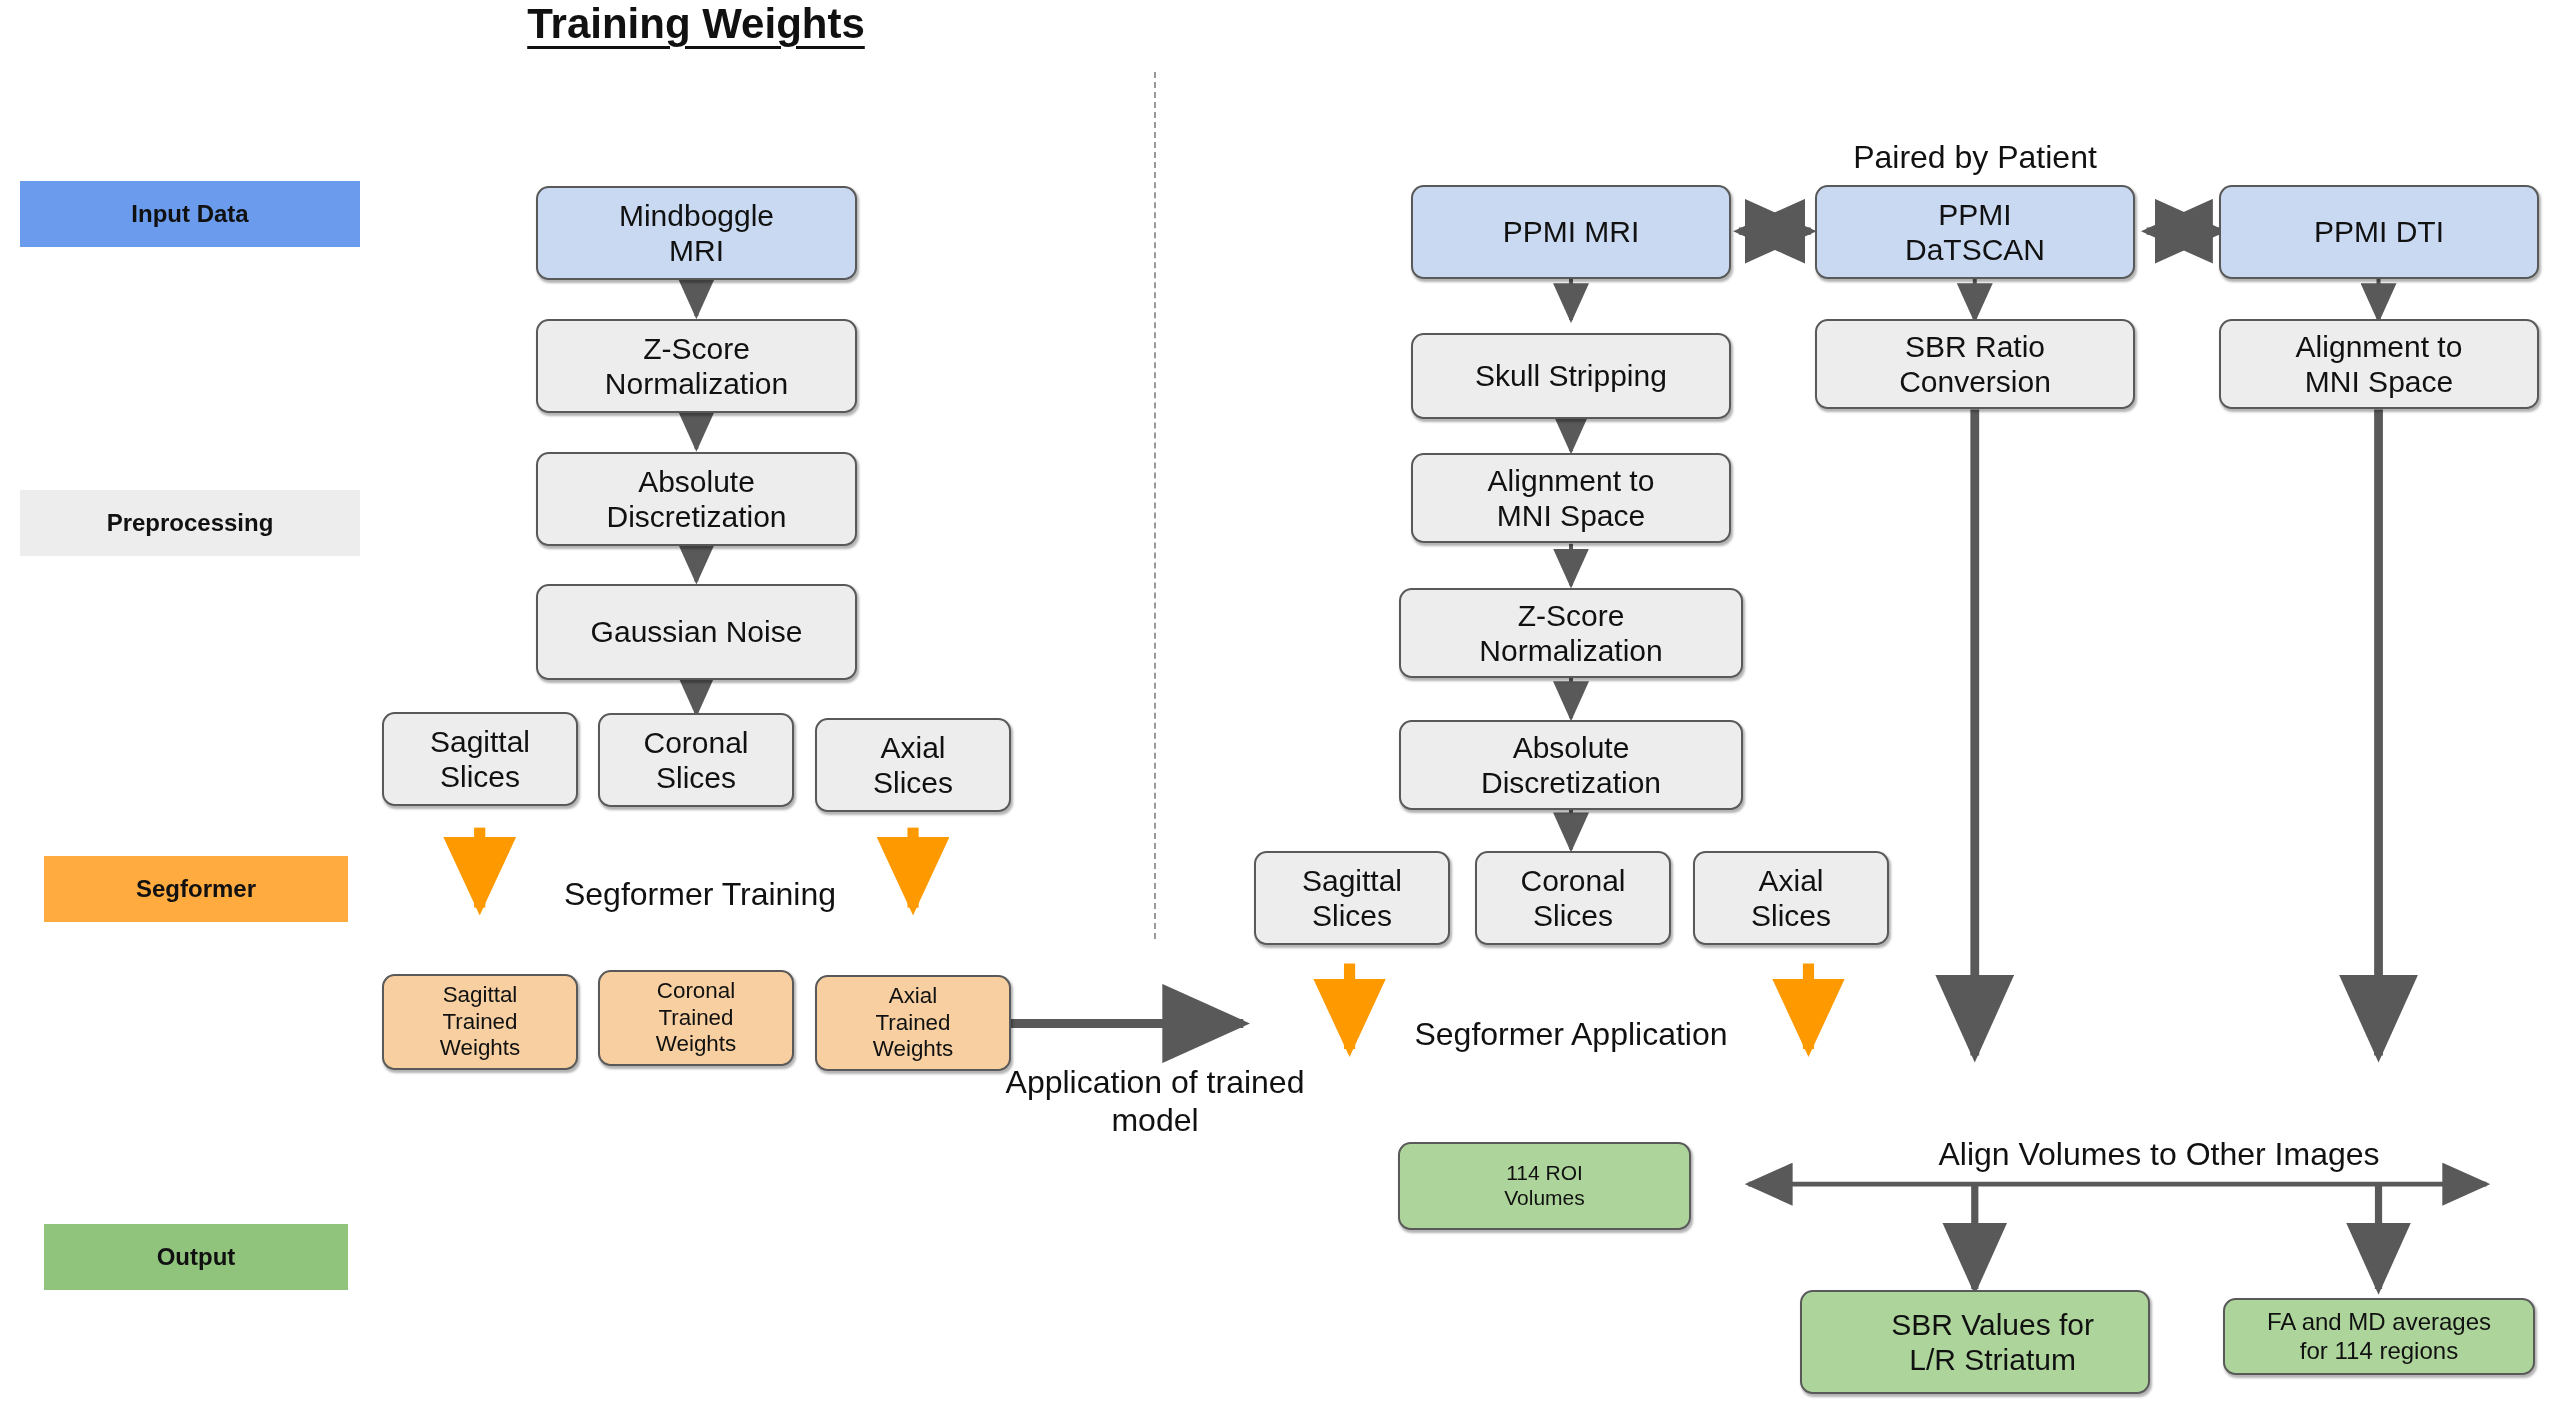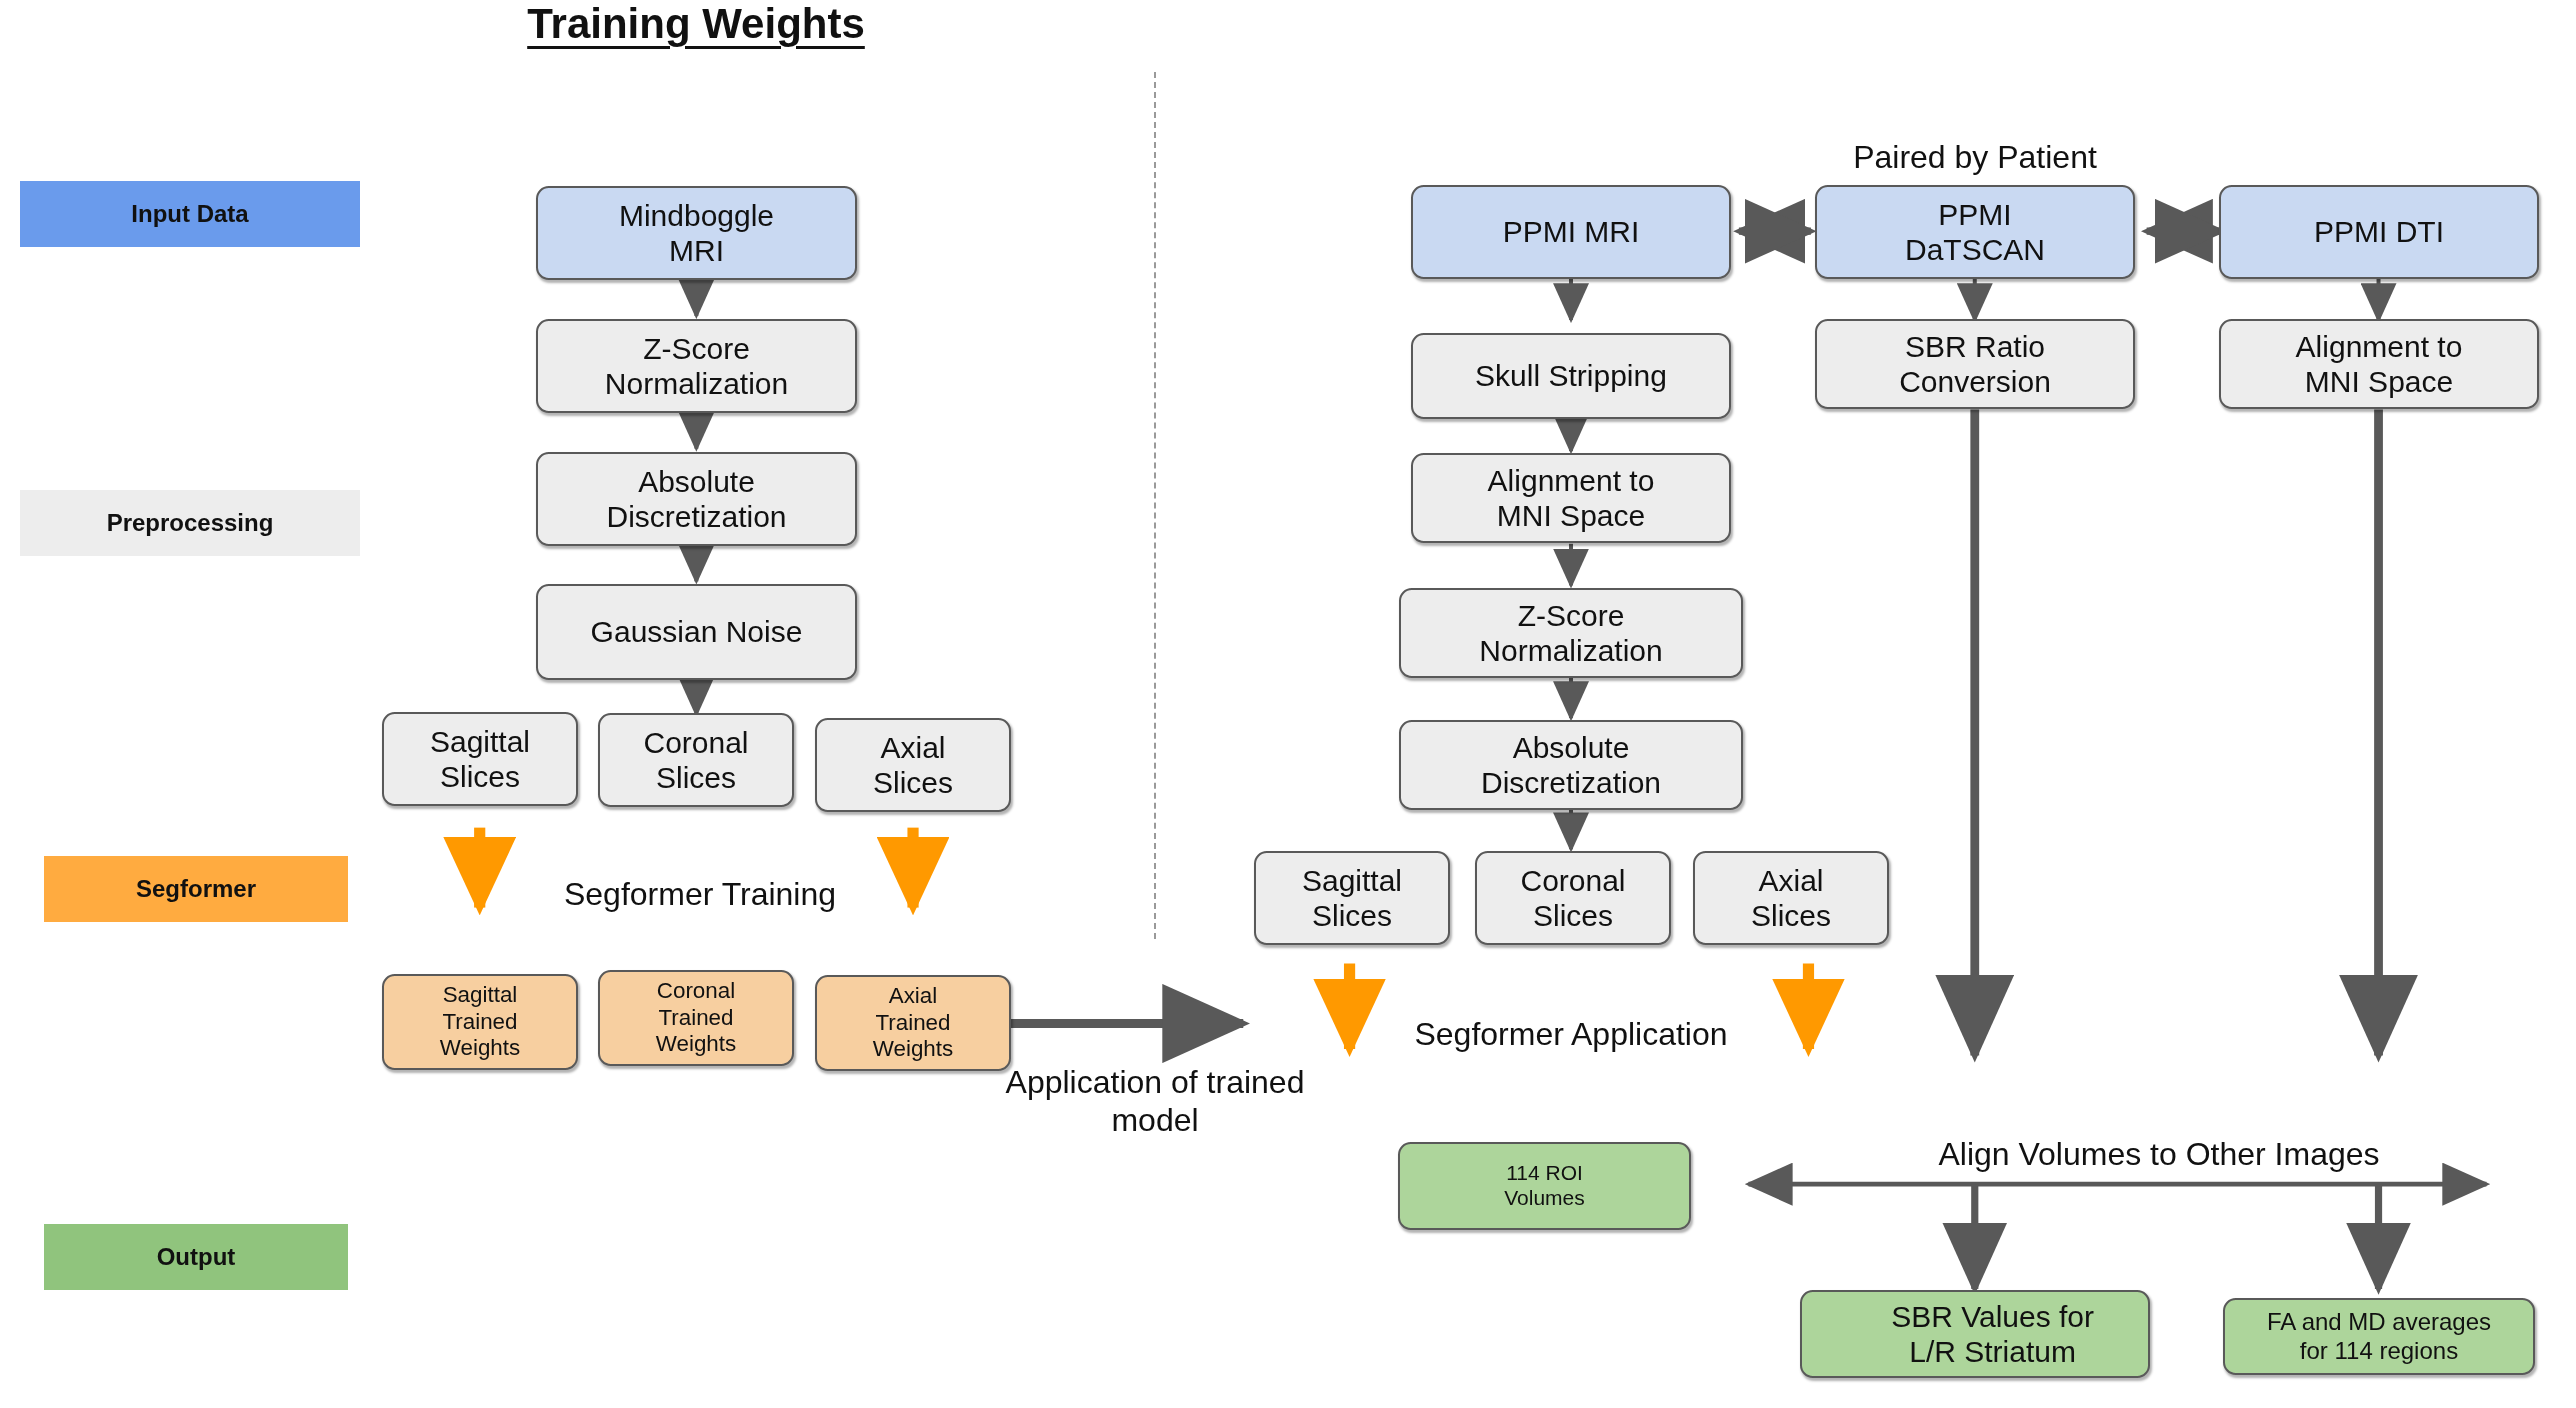--- a/index.html
+++ b/index.html
@@ -211,21 +211,21 @@
   </div>
 
   <div class="abs caption" style="left:1403px;top:1015px;width:336px;">Segformer Application</div>
 
   <div class="abs node green" style="left:1398px;top:1142px;width:293px;height:88px;font-size:21px;">
     <span>114  ROI<br>Volumes</span>
   </div>
 
   <div class="abs caption" style="left:1911px;top:1135px;width:496px;">Align Volumes to Other Images</div>
 
-  <div class="abs node green" style="left:1800px;top:1290px;width:350px;height:88px;font-size:30px;padding-left:40px;">
+  <div class="abs node green" style="left:1800px;top:1290px;width:350px;height:104px;font-size:30px;padding-left:40px;">
     <span>SBR Values for<br>L/R Striatum</span>
   </div>
   <div class="abs node green" style="left:2223px;top:1298px;width:312px;height:77px;font-size:24px;">
     <span>FA and MD averages<br>for 114 regions</span>
   </div>
 
 </div>
 
 
 </body></html>

